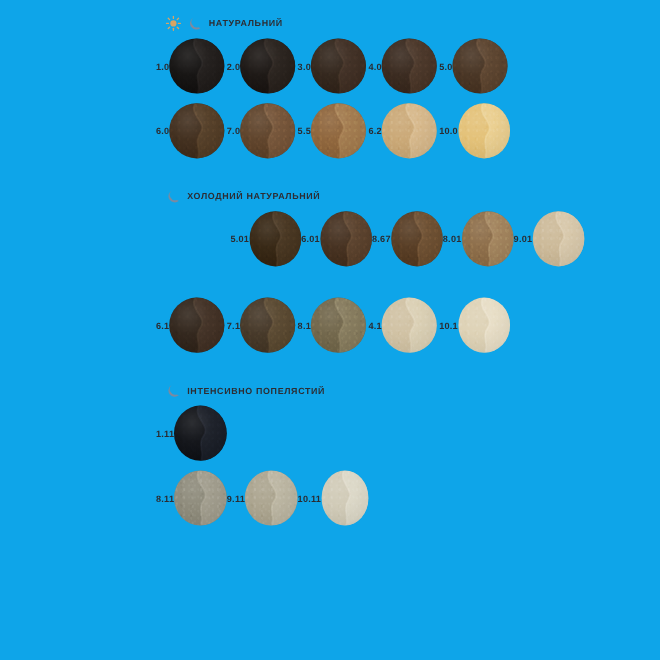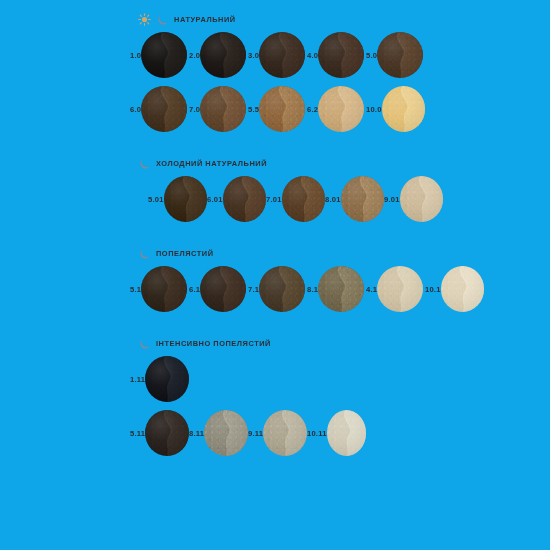--- a/index.html
+++ b/index.html
@@ -45,21 +45,21 @@
     letter-spacing: 0.55px;
     color: #2d2d33;
     text-transform: uppercase;
     white-space: nowrap;
   }
 
   .swatch-row {
     display: flex;
     padding-left: 130px;
   }
-  .swatch-row.indent-one { padding-left: 148px; }
+  .swatch-row.indent-one { padding-left: 148px; margin-left: 44px; }
 
   .swatch-cell {
     width: 59px;
     flex: 0 0 59px;
     display: flex;
     flex-direction: row;
     align-items: center;
   }
 
   .swatch-code {
@@ -397,21 +397,21 @@
                   <path d="M23 -2 C 14 9, 33 16, 26 25 C 20 33, 28 40, 23 48 L 48 48 L 48 -2 Z" fill="#6a4e34" opacity="0.55"></path>
                   <path d="M23 -2 C 14 9, 33 16, 26 25 C 20 33, 28 40, 23 48" fill="none" stroke="#6a4e34" stroke-width="1.6" opacity="0.5"></path>
                 </g>
               </svg>
             </div>
             <div class="grain"></div>
             <div class="vignette"></div>
           </div>
         </div>
         <div class="swatch-cell">
-          <div class="swatch-code">7.01</div>
+          <div class="swatch-code">8.67</div>
           <div class="swatch-disc" style="background: rgb(83, 56, 31);">
             <div class="swirl">
               <svg viewBox="0 0 46 46" preserveAspectRatio="none" aria-hidden="true">
                 <defs>
                   <clipPath id="cp13">
                     <circle cx="23" cy="23" r="23"></circle>
                   </clipPath>
                 </defs>
                 <g clip-path="url(#cp13)">
                   <path d="M23 -2 C 14 9, 33 16, 26 25 C 20 33, 28 40, 23 48 L 48 48 L 48 -2 Z" fill="#7d5c3a" opacity="0.55"></path>
@@ -460,50 +460,22 @@
               </svg>
             </div>
             <div class="grain"></div>
             <div class="vignette"></div>
           </div>
         </div>
       </div>
     </div>
     <div class="sec-gap"></div>
     <div class="section">
-      <div class="section-header">
-        <span class="icon-moon">
-          <svg viewBox="0 0 16 16" aria-hidden="true">
-            <path d="M11.6 11.9A5.6 5.6 0 0 1 6.3 2.3a6.4 6.4 0 1 0 7.4 10.3 5.6 5.6 0 0 1-2.1-0.7z" fill="#7b8aa0"></path>
-          </svg>
-        </span>
-        <span class="section-title">ПОПЕЛЯСТИЙ</span>
-      </div>
       <div class="head-gap"></div>
       <div class="swatch-row">
-        <div class="swatch-cell">
-          <div class="swatch-code">5.1</div>
-          <div class="swatch-disc" style="background: rgb(42, 31, 20);">
-            <div class="swirl">
-              <svg viewBox="0 0 46 46" preserveAspectRatio="none" aria-hidden="true">
-                <defs>
-                  <clipPath id="cp16">
-                    <circle cx="23" cy="23" r="23"></circle>
-                  </clipPath>
-                </defs>
-                <g clip-path="url(#cp16)">
-                  <path d="M23 -2 C 14 9, 33 16, 26 25 C 20 33, 28 40, 23 48 L 48 48 L 48 -2 Z" fill="#473527" opacity="0.55"></path>
-                  <path d="M23 -2 C 14 9, 33 16, 26 25 C 20 33, 28 40, 23 48" fill="none" stroke="#473527" stroke-width="1.6" opacity="0.5"></path>
-                </g>
-              </svg>
-            </div>
-            <div class="grain"></div>
-            <div class="vignette"></div>
-          </div>
-        </div>
         <div class="swatch-cell">
           <div class="swatch-code">6.1</div>
           <div class="swatch-disc" style="background: rgb(45, 33, 23);">
             <div class="swirl">
               <svg viewBox="0 0 46 46" preserveAspectRatio="none" aria-hidden="true">
                 <defs>
                   <clipPath id="cp17">
                     <circle cx="23" cy="23" r="23"></circle>
                   </clipPath>
                 </defs>
@@ -628,40 +600,20 @@
               </svg>
             </div>
             <div class="grain"></div>
             <div class="vignette"></div>
           </div>
         </div>
       </div>
       <div class="row-gap-sm"></div>
       <div class="swatch-row">
         <div class="swatch-cell">
-          <div class="swatch-code">5.11</div>
-          <div class="swatch-disc" style="background: rgb(35, 28, 24);">
-            <div class="swirl">
-              <svg viewBox="0 0 46 46" preserveAspectRatio="none" aria-hidden="true">
-                <defs>
-                  <clipPath id="cp23">
-                    <circle cx="23" cy="23" r="23"></circle>
-                  </clipPath>
-                </defs>
-                <g clip-path="url(#cp23)">
-                  <path d="M23 -2 C 14 9, 33 16, 26 25 C 20 33, 28 40, 23 48 L 48 48 L 48 -2 Z" fill="#3e332c" opacity="0.55"></path>
-                  <path d="M23 -2 C 14 9, 33 16, 26 25 C 20 33, 28 40, 23 48" fill="none" stroke="#3e332c" stroke-width="1.6" opacity="0.5"></path>
-                </g>
-              </svg>
-            </div>
-            <div class="grain"></div>
-            <div class="vignette"></div>
-          </div>
-        </div>
-        <div class="swatch-cell">
           <div class="swatch-code">8.11</div>
           <div class="swatch-disc" style="background: rgb(139, 136, 120);">
             <div class="swirl">
               <svg viewBox="0 0 46 46" preserveAspectRatio="none" aria-hidden="true">
                 <defs>
                   <clipPath id="cp26">
                     <circle cx="23" cy="23" r="23"></circle>
                   </clipPath>
                 </defs>
                 <g clip-path="url(#cp26)">

